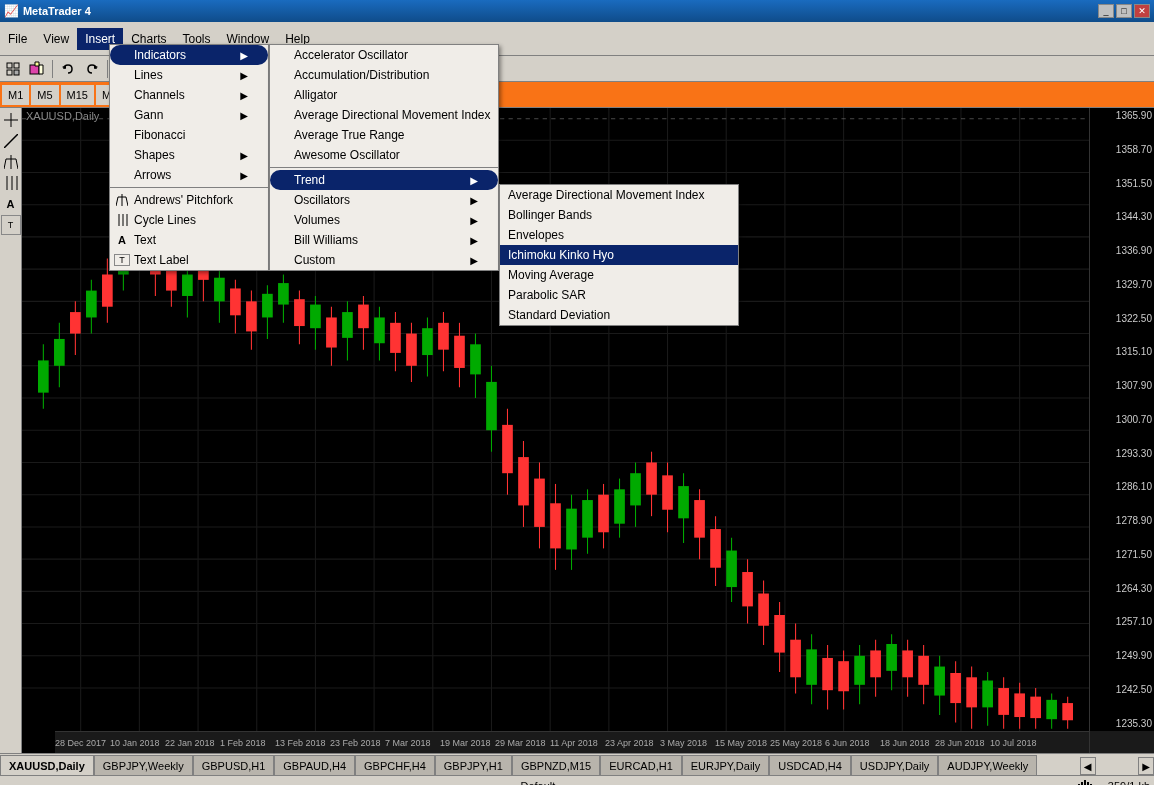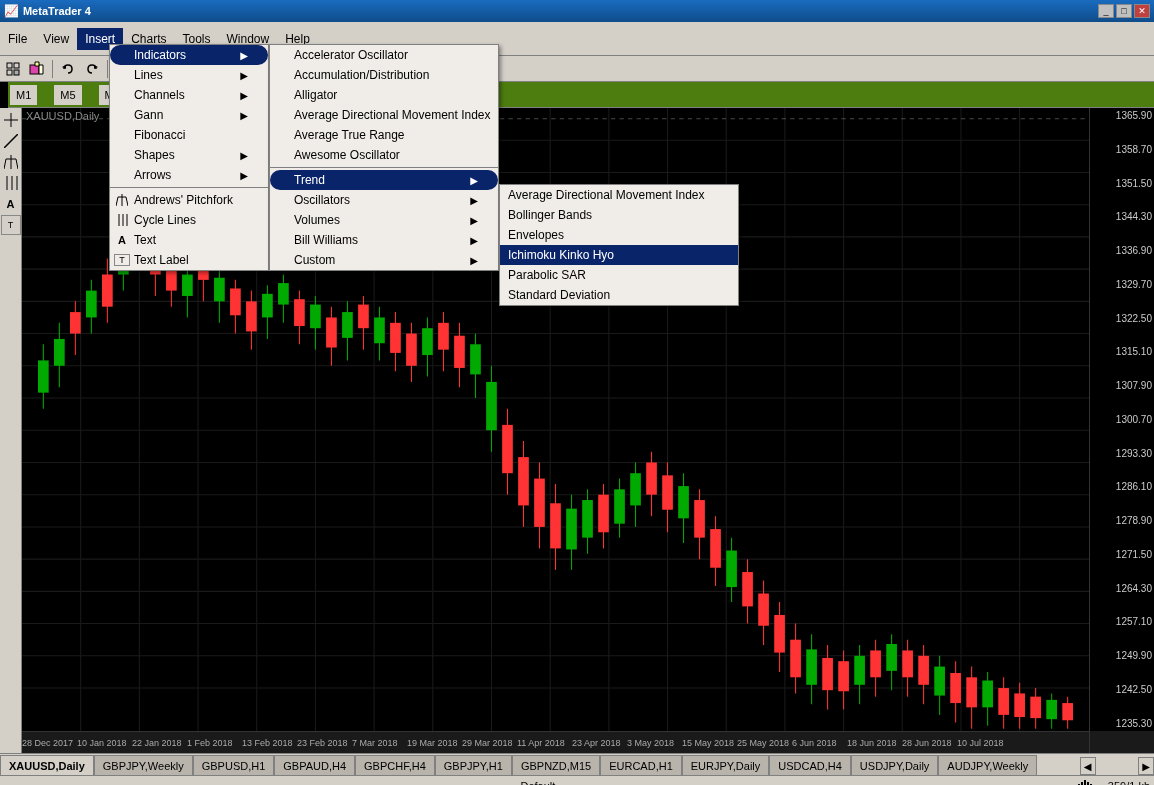--- a/index.html
+++ b/index.html
@@ -278,28 +278,27 @@
       font-size: 12px;
       color: #000;
     }
     .trend-menu-item.selected {
       background: #0a246a;
       color: white;
     }
 
     
     .timeframe-toolbar {
-      background: #4d7c0f;
+      background: #f97316;
       height: 26px;
       display: flex;
       align-items: center;
       border-bottom: 1px solid #808080;
       padding: 0 2px;
-      gap: 17px;
-      margin-left: 8px;
+      gap: 2px;
     }
     .tf-btn {
       padding: 2px 5px;
       background: #d4d0c8;
       border: 1px solid transparent;
       cursor: pointer;
       font-size: 11px;
       height: 20px;
       display: flex;
       align-items: center;
@@ -735,21 +734,21 @@
         <div class="price-label">1278.90</div>
         <div class="price-label">1271.50</div>
         <div class="price-label">1264.30</div>
         <div class="price-label">1257.10</div>
         <div class="price-label">1249.90</div>
         <div class="price-label">1242.50</div>
         <div class="price-label">1235.30</div>
       </div>
     </div>
 
-    <div style="display:flex;">
+    <div style="display:flex;padding-left:33px;">
       <div class="time-axis" style="flex:1; padding:0 4px; gap:0; position:relative; overflow:hidden;">
         <span style="position:absolute; left:0px; font-size:9px;">28 Dec 2017</span>
         <span style="position:absolute; left:55px; font-size:9px;">10 Jan 2018</span>
         <span style="position:absolute; left:110px; font-size:9px;">22 Jan 2018</span>
         <span style="position:absolute; left:165px; font-size:9px;">1 Feb 2018</span>
         <span style="position:absolute; left:220px; font-size:9px;">13 Feb 2018</span>
         <span style="position:absolute; left:275px; font-size:9px;">23 Feb 2018</span>
         <span style="position:absolute; left:330px; font-size:9px;">7 Mar 2018</span>
         <span style="position:absolute; left:385px; font-size:9px;">19 Mar 2018</span>
         <span style="position:absolute; left:440px; font-size:9px;">29 Mar 2018</span>
@@ -920,20 +919,23 @@
     <div class="trend-menu-item">
       <span>Bollinger Bands</span>
     </div>
     <div class="trend-menu-item">
       <span>Envelopes</span>
     </div>
     <div class="trend-menu-item selected">
       <span>Ichimoku Kinko Hyo</span>
     </div>
     <div class="trend-menu-item">
+      <span>Moving Average</span>
+    </div>
+    <div class="trend-menu-item">
       <span>Parabolic SAR</span>
     </div>
     <div class="trend-menu-item">
       <span>Standard Deviation</span>
     </div>
   </div>
 
 </div>
 
 </body></html>

